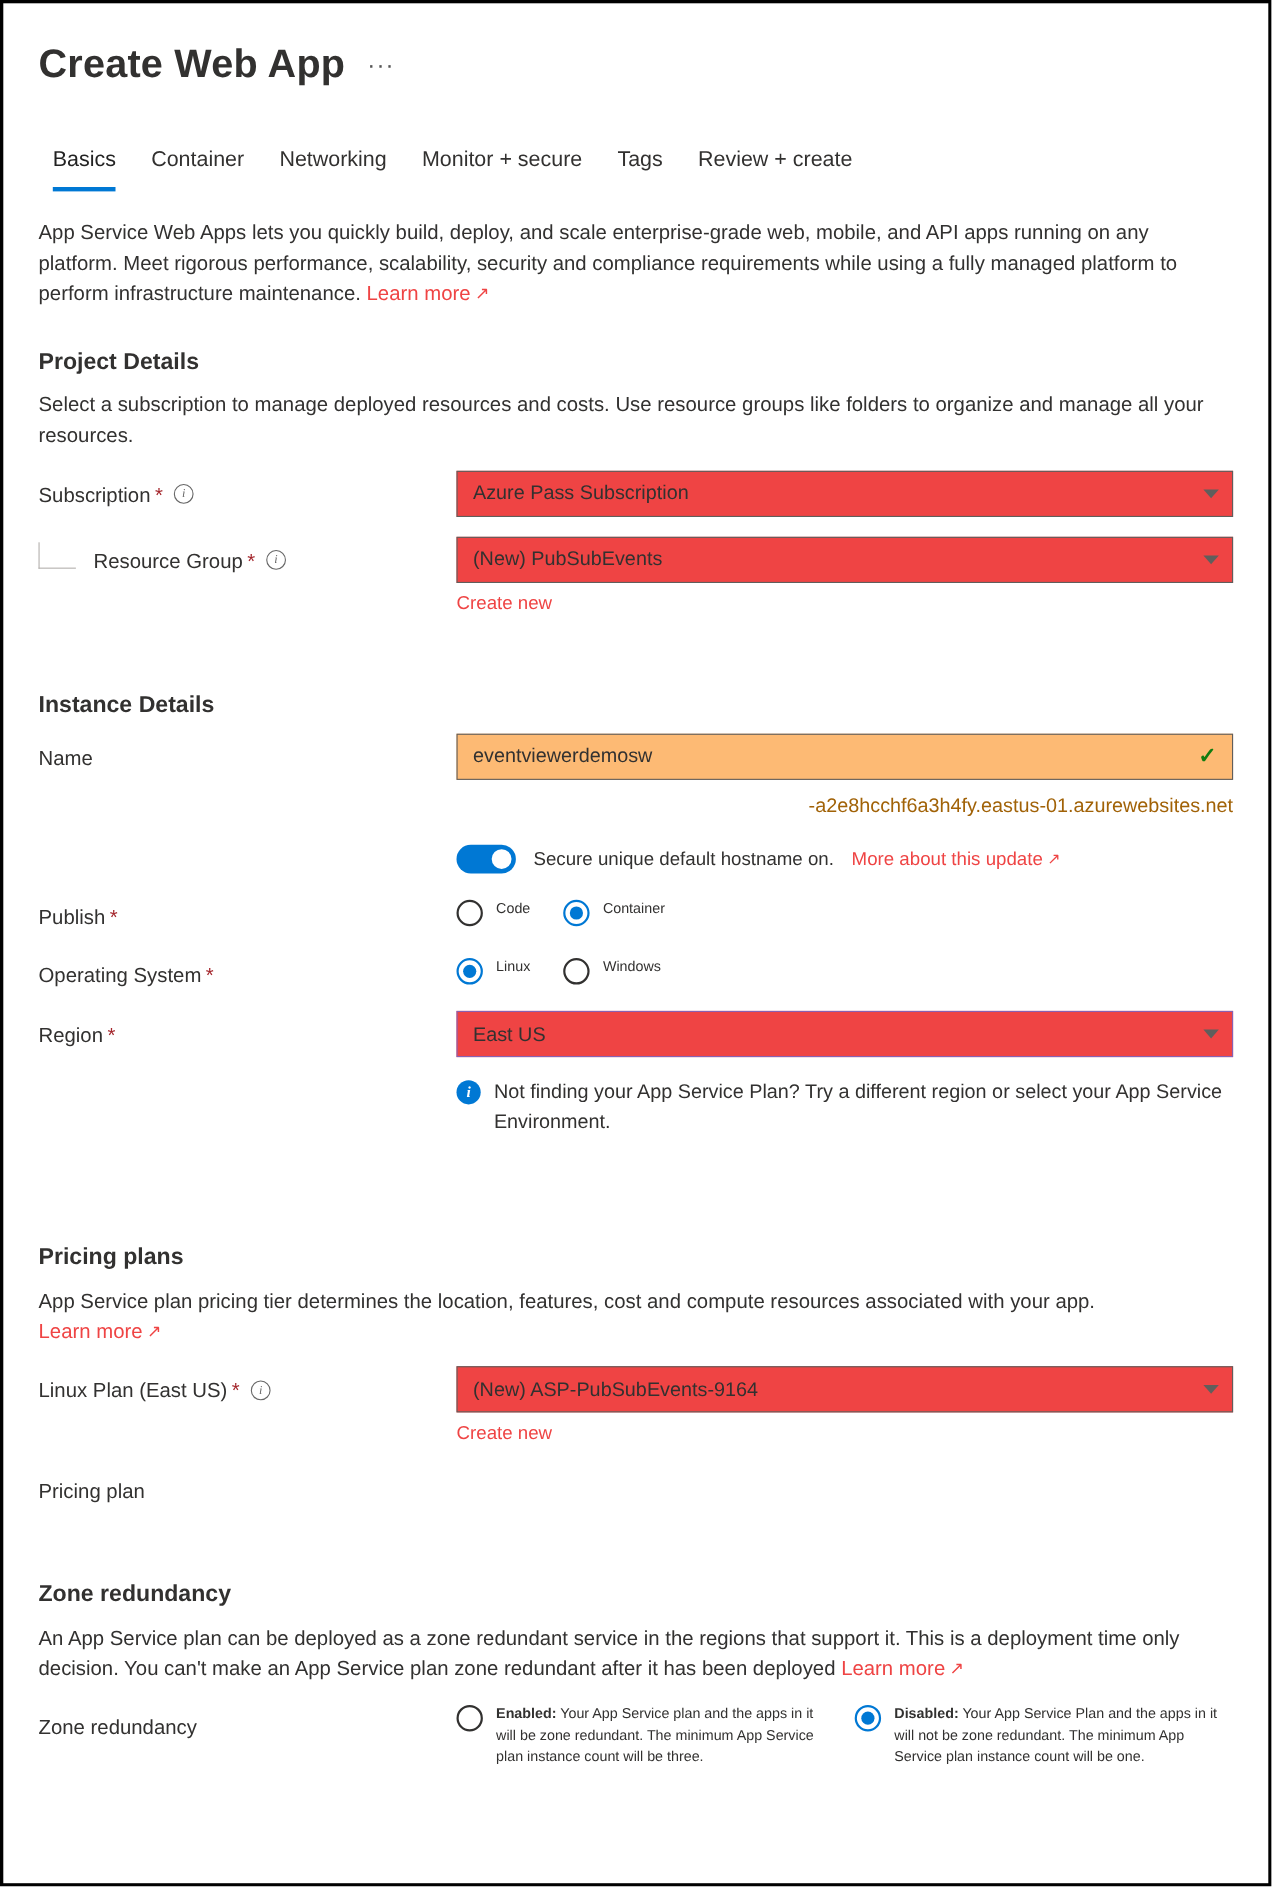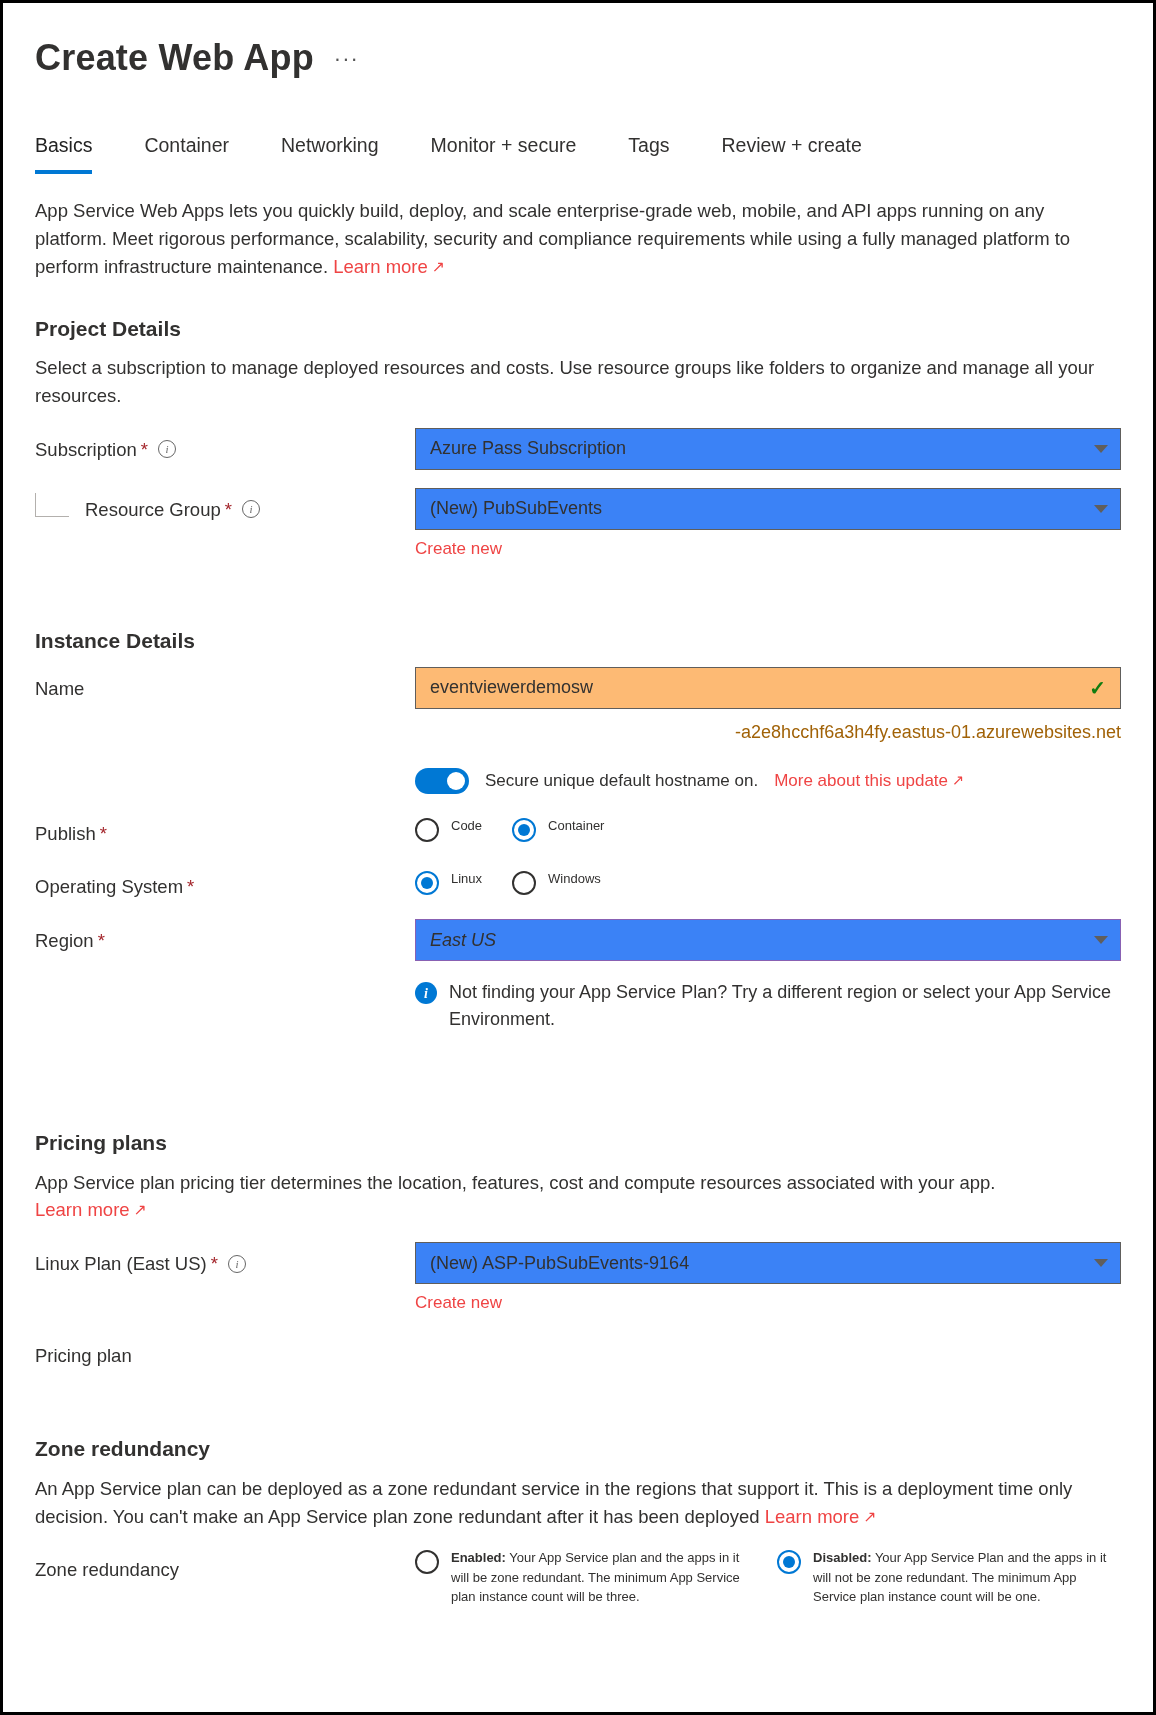--- a/index.html
+++ b/index.html
@@ -12,21 +12,21 @@
     }
     .frame {
       border: 3px solid #000;
       width: 1156px;
       min-height: 1715px;
       padding: 28px 32px;
     }
     .title-row { display: flex; align-items: center; margin-bottom: 40px; }
     .page-title { font-size: 36px; font-weight: 600; letter-spacing: .2px; }
     .ellipsis { margin-left: 20px; color: #555; font-size: 22px; letter-spacing: 1px; cursor: pointer; }
-    .tabs { display: flex; gap: 52px; border-bottom: 1px solid transparent; margin-bottom: 22px; }
+    .tabs { display: flex; gap: 32px; border-bottom: 1px solid transparent; margin-bottom: 22px; margin-left: 13px; }
     .tab { font-size: 19.5px; padding: 6px 0 10px 0; cursor: pointer; color: #323130; }
     .tab.active { color: #222; font-weight: 500; border-bottom: 4px solid #0078d4; }
     .description { max-width: 1080px; margin-bottom: 32px; font-size: 18.5px; }
     .link { color: #ef4444; text-decoration: none; cursor: pointer; }
     .ext-icon::after {
       content: "↗";
       display: inline-block;
       font-size: 0.85em;
       margin-left: 4px;
       transform: translateY(-1px);
@@ -38,25 +38,25 @@
     .row .control-cell { flex: 1; }
     .sub-link { margin-top: 6px; }
     .req { color: #a4262c; margin-left: 4px; }
     .info-icon {
       display: inline-flex; align-items: center; justify-content: center;
       width: 18px; height: 18px; border: 1.4px solid #666; border-radius: 50%;
       font-size: 11px; color: #666; margin-left: 10px; font-family: Georgia, serif;
       font-style: italic;
     }
     .select {
-      width: 100%; height: 42px; border: 1px solid #605e5c; background: #3b82f6;
+      width: 100%; height: 42px; border: 1px solid #605e5c; background: #ef4444;
       padding: 0 40px 0 14px; font-size: 18px; position: relative; cursor: pointer;
       display: flex; align-items: center;
     }
-    .select.highlight { border: 1px solid #8861b3; font-style: italic; }
+    .select.highlight { border: 1px solid #8861b3; }
     .select .chev {
       position: absolute; right: 12px; top: 50%; transform: translateY(-50%);
       width: 0; height: 0; border-left: 7px solid transparent; border-right: 7px solid transparent;
       border-top: 8px solid #605e5c;
     }
     .input {
       width: 100%; height: 42px; border: 1px solid #605e5c; background: #fdba74;
       padding: 0 40px 0 14px; font-size: 18px; position: relative;
       display: flex; align-items: center;
     }

